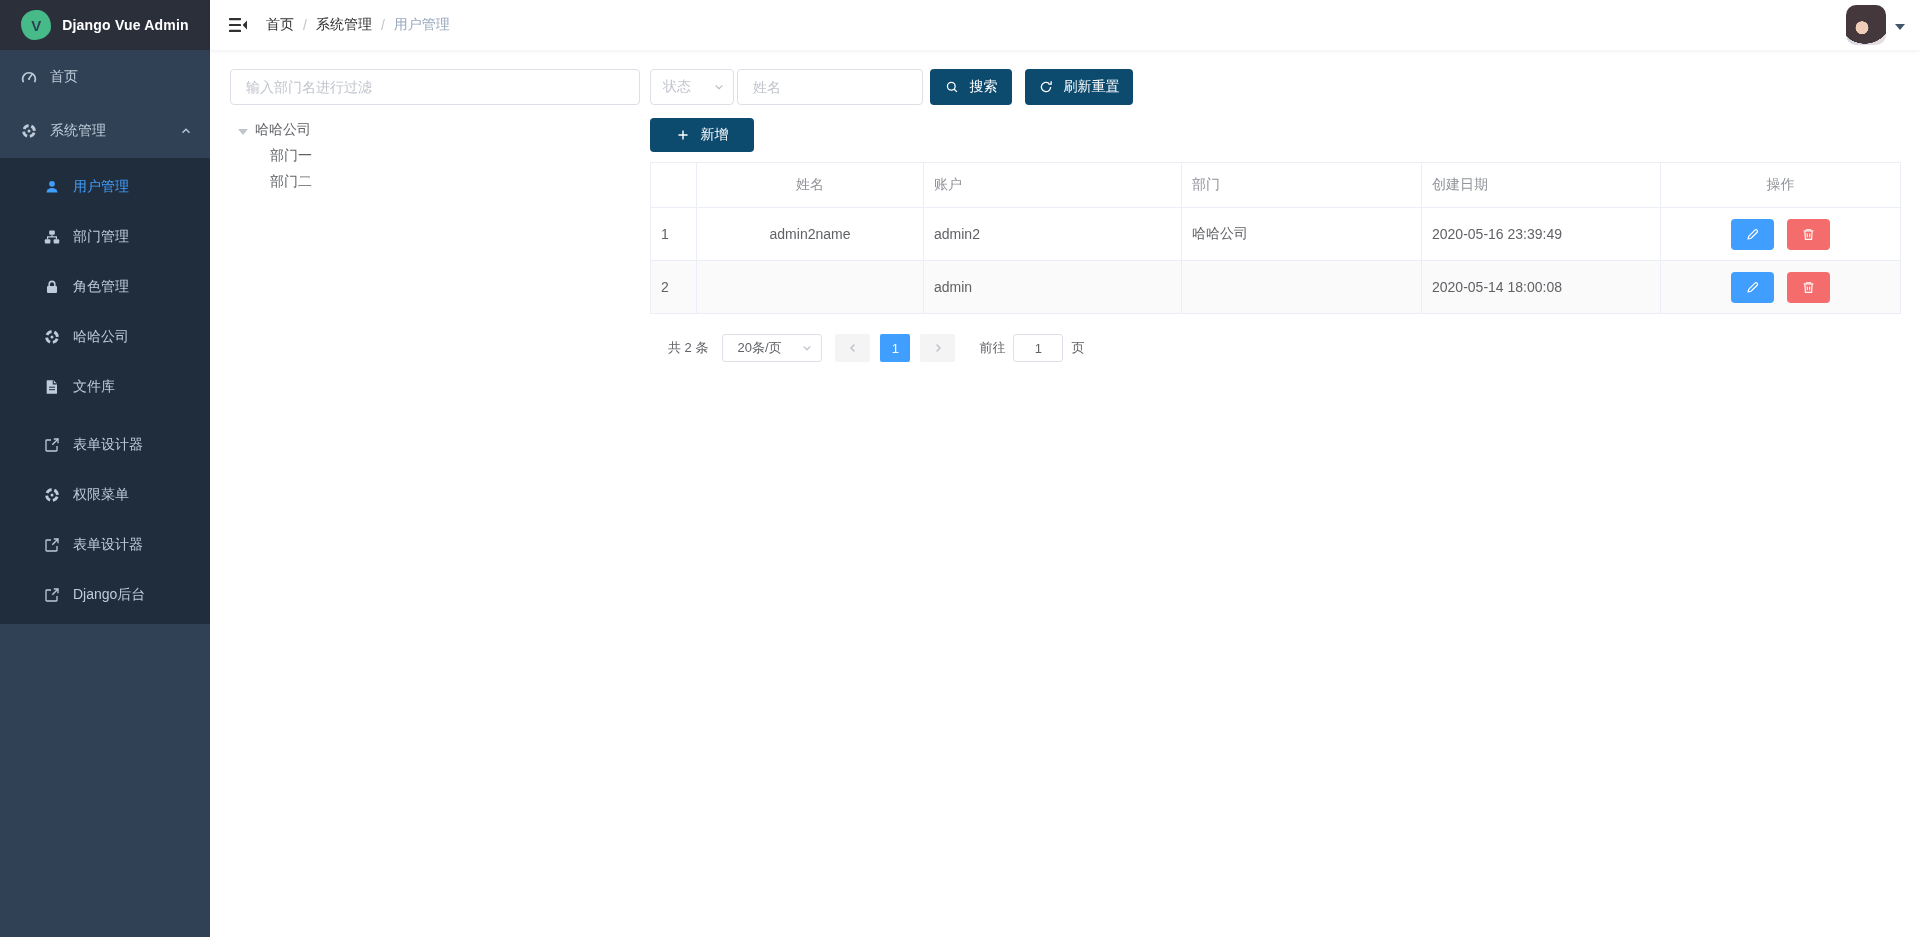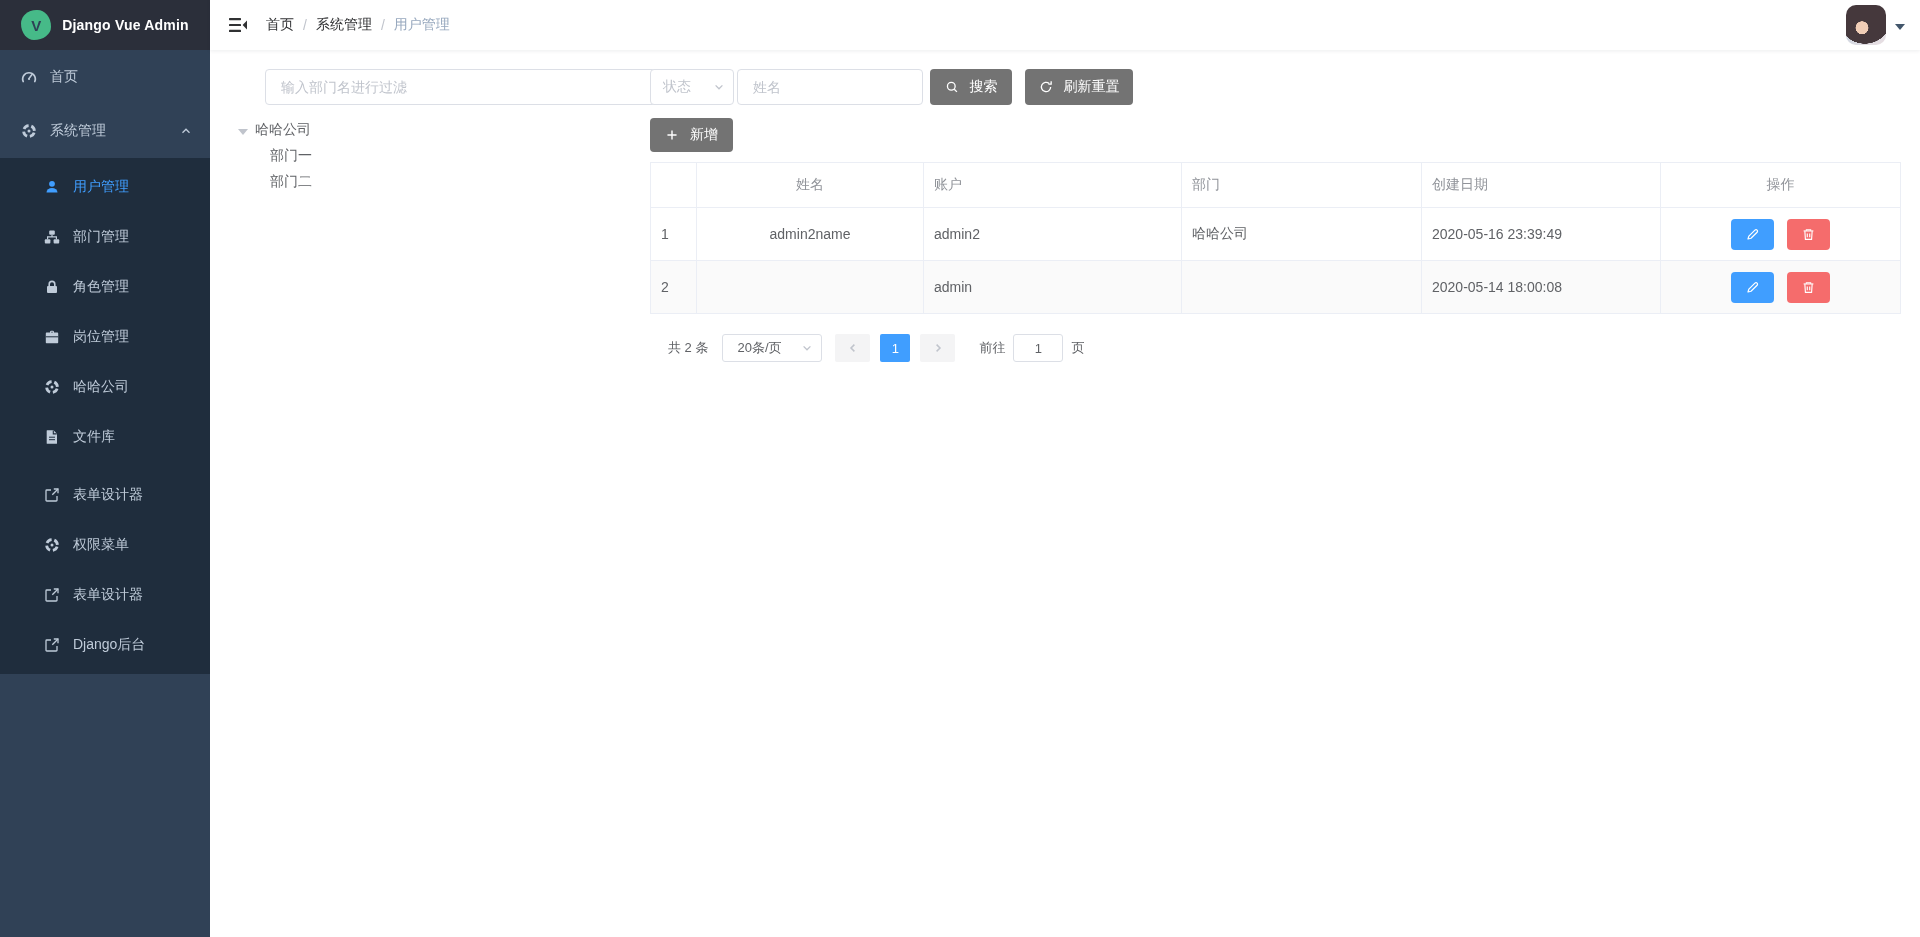--- a/index.html
+++ b/index.html
@@ -48,39 +48,39 @@
   }
   .nav-caret { width:0; height:0; margin-left:9px; margin-top:4px;
     border-left:5px solid transparent; border-right:5px solid transparent; border-top:6px solid #42566b; }
 
   
   .content { flex:1; display:flex; padding:19px 20px 0 20px; gap:10px; }
 
   .tree-panel { width:410px; flex-shrink:0; }
   .text-input { height:36px; border:1px solid #dcdfe6; border-radius:4px; padding:0 15px; color:#606266; background:#fff; }
   ::placeholder { color:#c0c4cc; opacity:1; }
-  .filter-input { width:100%;margin-left:35px; }
+  .filter-input { width:100%; }
   .tree { margin-top:12px; }
   .tree-node { height:26px; display:flex; align-items:center; padding-left:8px; cursor:pointer; color:#606266; }
   .tree-caret { width:0; height:0; margin-right:7px; margin-top:3px;
     border-left:5px solid transparent; border-right:5px solid transparent; border-top:6px solid #c0c4cc; }
   .tree-child { padding-left:40px; }
 
   .work { flex:1; min-width:0; }
   .search-row { display:flex; align-items:center; }
   .select-box { width:84px; height:36px; border:1px solid #dcdfe6; border-radius:4px; background:#fff;
     display:flex; align-items:center; justify-content:space-between; padding:0 8px 0 12px; color:#c0c4cc; cursor:pointer; }
   .sel-arrow { width:12px; height:12px; flex-shrink:0; }
   .name-input { width:186px; margin-left:3px; }
-  .btn { height:36px; border-radius:4px; background:#737373; color:#fff;
+  .btn { height:36px; border-radius:4px; background:#0c4a6e; color:#fff;
     display:inline-flex; align-items:center; justify-content:center; gap:11px; }
   .bi { width:14px; height:14px; }
   .btn-search { width:82px; margin-left:7px; }
   .btn-reset { width:108px; margin-left:13px; }
-  .btn-add { width:83px; height:34px; margin-top:13px; }
+  .btn-add { width:104px; height:34px; margin-top:13px; }
 
   .table-wrap { margin-top:10px; }
   table.grid { width:1250px; border-collapse:collapse; table-layout:fixed; font-size:14px; }
   .grid th, .grid td { border:1px solid #ebeef5; padding:0 10px; overflow:hidden; white-space:nowrap; }
   .grid th { height:45px; color:#909399; font-weight:400; text-align:left; background:#fff; }
   .grid td { height:53px; color:#606266; background:#fff; }
   .grid .center { text-align:center; }
   .grid tr.striped td { background:#fafafa; }
   .op-btn { width:43px; height:31px; border-radius:4px; display:inline-flex; align-items:center; justify-content:center; vertical-align:middle; }
   .op-btn svg { width:15px; height:15px; }
@@ -149,27 +149,20 @@
             <path d="M8 5.7v2.1M3.6 10.3V7.8h8.8v2.5" stroke="currentColor" stroke-width="1.2" fill="none"></path>
           </svg>
           <span>部门管理</span>
         </div>
         <div class="menu-item">
           <svg class="mi" viewBox="0 0 16 16">
             <rect x="3" y="7" width="10" height="7" rx="1" fill="currentColor"></rect>
             <path d="M5.2 7V5.2a2.8 2.8 0 0 1 5.6 0V7" fill="none" stroke="currentColor" stroke-width="1.6"></path>
           </svg>
           <span>角色管理</span>
-        </div>
-        <div class="menu-item">
-          <svg class="mi" viewBox="0 0 16 16">
-            <path fill="currentColor" d="M6 3.4V3a1.3 1.3 0 0 1 1.3-1.3h1.4A1.3 1.3 0 0 1 10 3v.4h3.2c.6 0 1 .5 1 1v8.8c0 .6-.4 1-1 1H2.8c-.6 0-1-.4-1-1V4.4c0-.5.4-1 1-1H6zm1.2 0h1.6V3a.3.3 0 0 0-.3-.3H7.5a.3.3 0 0 0-.3.3v.4z"></path>
-            <path d="M1.8 7.8h12.4" stroke="#1f2d3d" stroke-width="1"></path>
-          </svg>
-          <span>岗位管理</span>
         </div>
         <div class="menu-item">
           <svg class="mi" viewBox="0 0 16 16" fill="none">
             <circle cx="8" cy="8" r="5.4" stroke="currentColor" stroke-width="2.8" stroke-dasharray="5.7 2.8" transform="rotate(18 8 8)"></circle>
             <circle cx="8" cy="8" r="1.5" fill="currentColor"></circle>
           </svg>
           <span>哈哈公司</span>
         </div>
         <div class="menu-item">
           <svg class="mi" viewBox="0 0 16 16">

